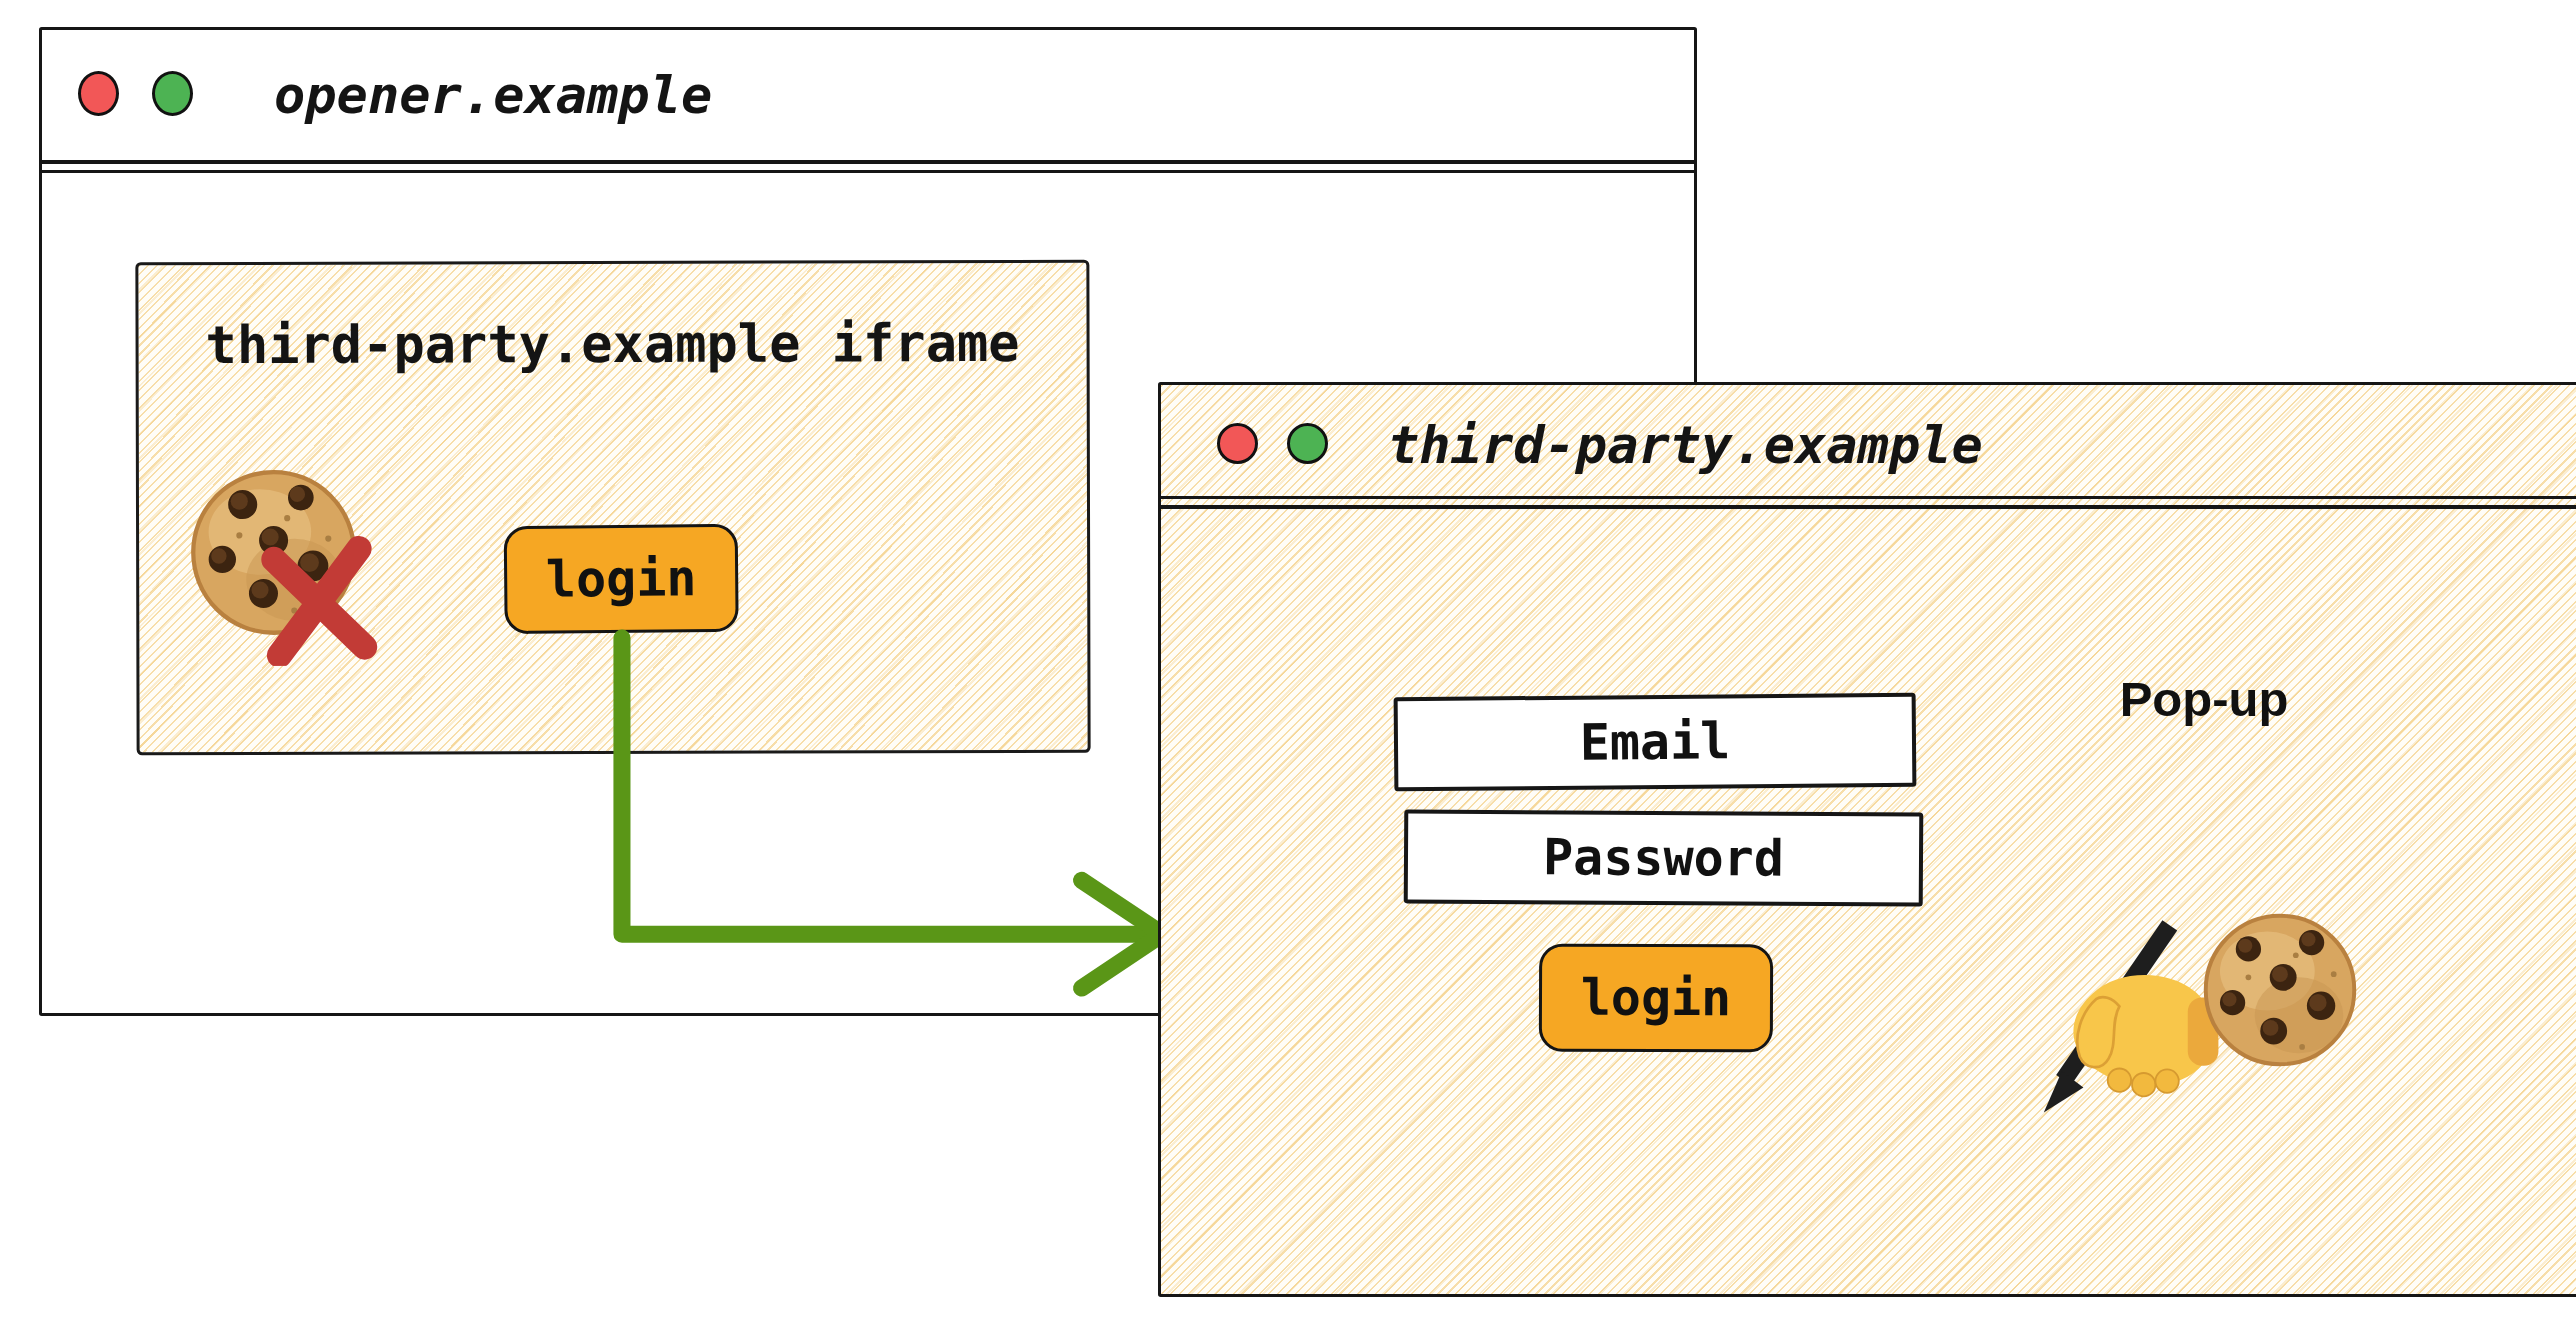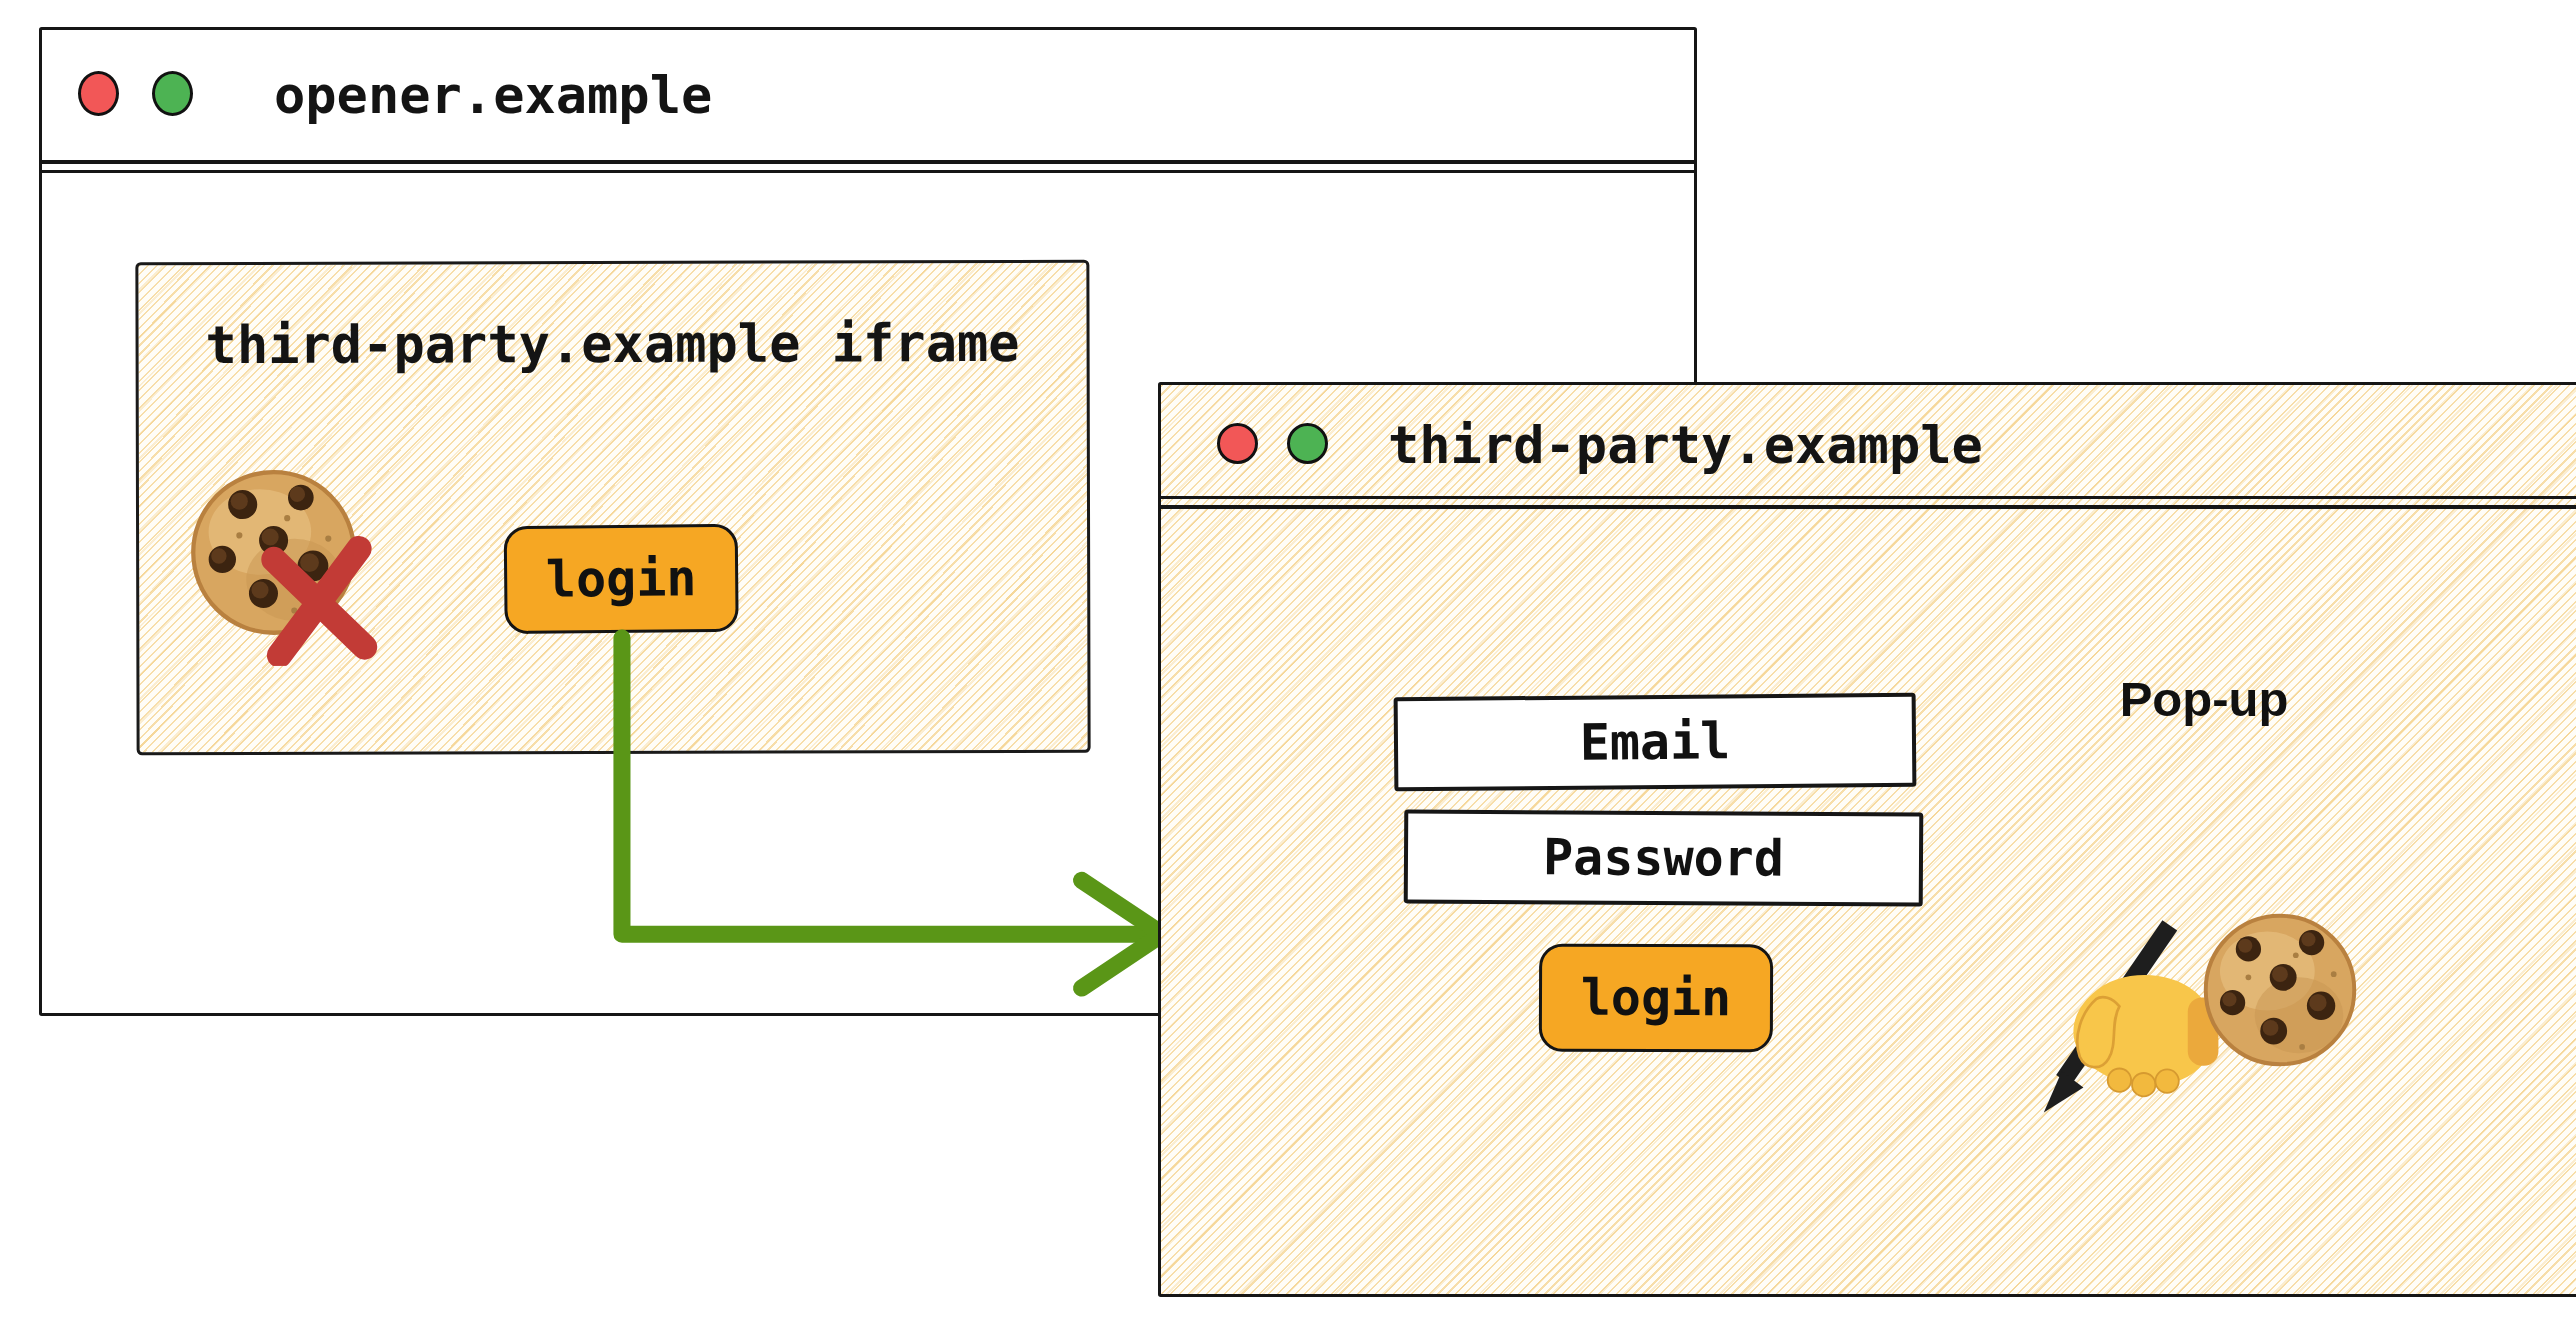--- a/index.html
+++ b/index.html
@@ -36,21 +36,21 @@
     content:"";position:absolute;left:-1.8px;right:-1.8px;bottom:-12.6px;height:2.7px;background:#161616;
   }
   .dot{
     position:absolute;width:41px;height:45px;border-radius:50%;
     border:3.6px solid #111111;
   }
   .dot.red{background:#f25757;}
   .dot.green{background:#4db353;}
   .win-title{
     position:absolute;top:0;bottom:0;display:flex;align-items:center;
-    font-size:52px;font-weight:bold;letter-spacing:0;white-space:nowrap;
+    font-size:52px;font-weight:bold;letter-spacing:0;white-space:nowrap;font-style:italic;
   }
 
   
   .iframe-box{
     position:absolute;left:94px;top:231px;width:954px;height:493px;
     border:3.6px solid #1a1a1a;border-radius:5.4px;transform:rotate(-0.15deg);
   }
   .iframe-title{
     margin-top:50px;text-align:center;font-size:52px;font-weight:bold;white-space:nowrap;
   }

